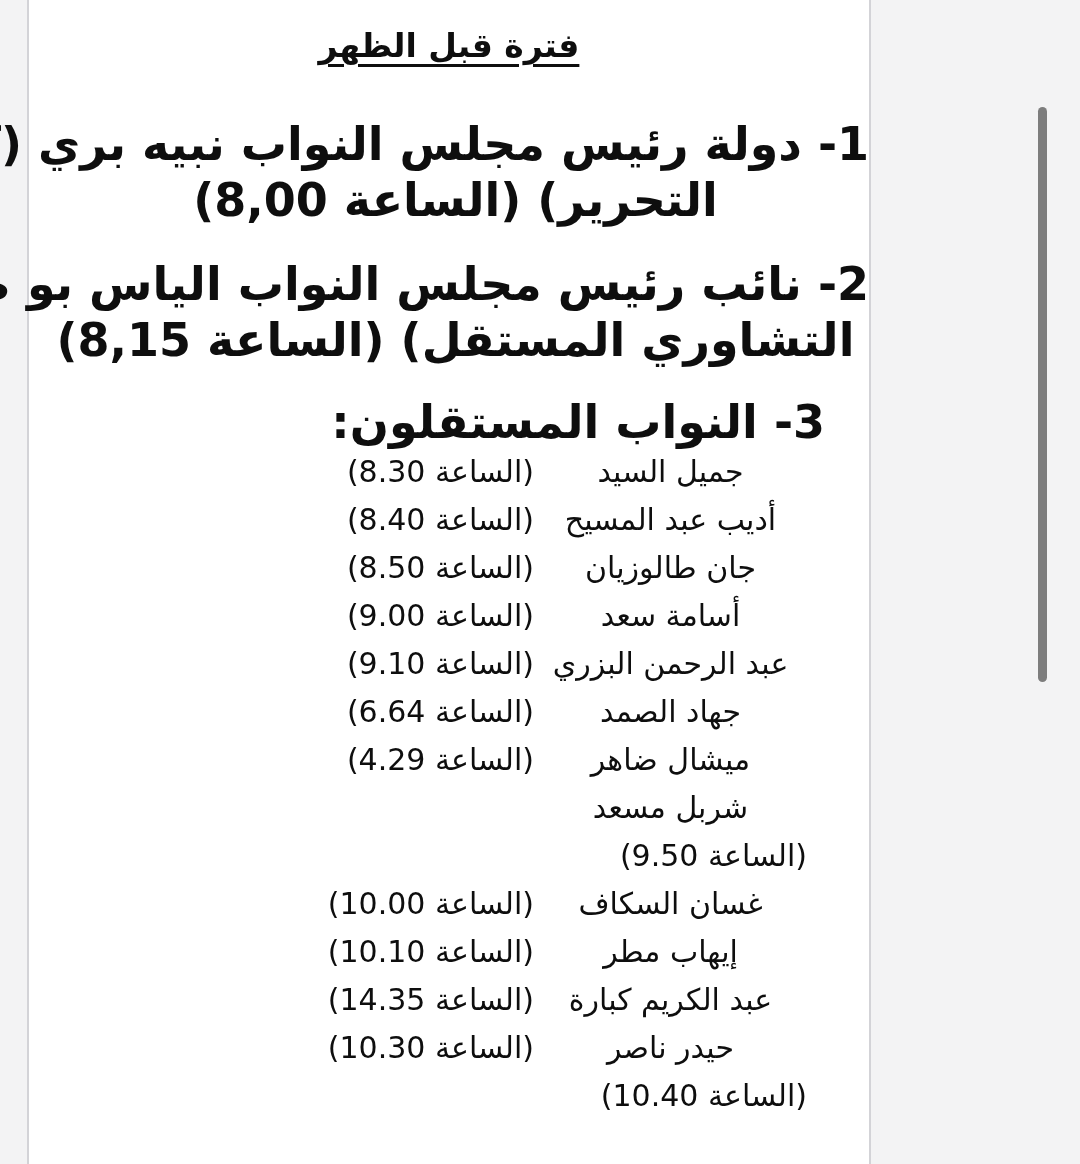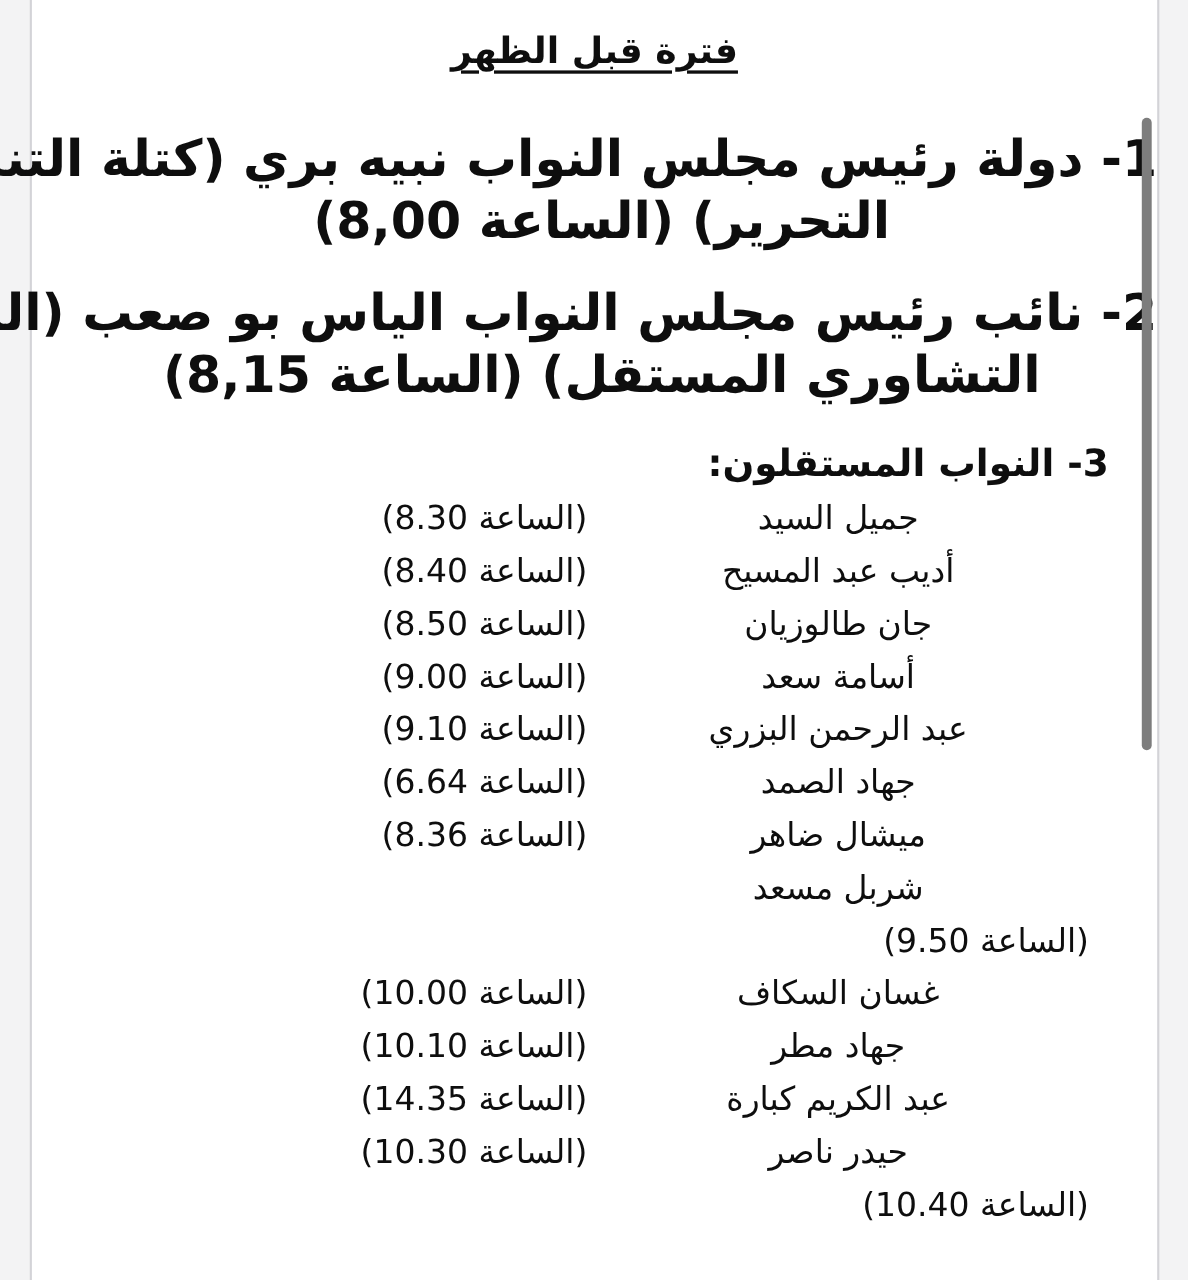--- a/index.html
+++ b/index.html
@@ -8,21 +8,21 @@
     position:relative;
     background:#f3f3f4;
     font-family:"DejaVu Sans", sans-serif;
     color:#0e0e0e;
     overflow:hidden;
   }
   .page {
     position:absolute;
     top:0; bottom:0;
     left:27px;
-    width:1027px;
+    width:844px;
     background:#ffffff;
     border-left:2px solid #d3d3d7;
     border-right:2px solid #d3d3d7;
     direction:rtl;
   }
   .scroll-thumb {
     position:absolute;
     left:1038px;
     top:107px;
     width:9px;
@@ -51,21 +51,21 @@
     margin-left:13px;
   }
   .agenda-item-1 { margin-top:38px; }
   .agenda-item-2 { margin-top:28px; }
   .agenda-line { white-space:nowrap; }
   .section-heading {
     margin-top:28px;
     text-align:right;
     padding-right:44px;
     font-weight:bold;
-    font-size:34px;
+    font-size:46px;
     line-height:52px;
     white-space:nowrap;
   }
   .schedule-list {
     padding-right:62px;
     padding-left:155px;
   }
   .schedule-row {
     display:grid;
     grid-template-columns:1fr 350px;
@@ -129,38 +129,38 @@
         <div class="appointment-time">(الساعة 9.10)</div>
       </div>
 
       <div class="schedule-row">
         <div class="deputy-name">جهاد الصمد</div>
         <div class="appointment-time">(الساعة 6.64)</div>
       </div>
 
       <div class="schedule-row">
         <div class="deputy-name">ميشال ضاهر</div>
-        <div class="appointment-time">(الساعة 8.36)</div>
+        <div class="appointment-time">(الساعة 4.29)</div>
       </div>
 
       <div class="schedule-row">
         <div class="deputy-name">شربل مسعد</div>
       </div>
 
       <div class="schedule-row">
         <div class="appointment-time">(الساعة 9.50)</div>
       </div>
 
       <div class="schedule-row">
         <div class="deputy-name">غسان السكاف</div>
         <div class="appointment-time">(الساعة 10.00)</div>
       </div>
 
       <div class="schedule-row">
-        <div class="deputy-name">جهاد مطر</div>
+        <div class="deputy-name">إيهاب مطر</div>
         <div class="appointment-time">(الساعة 10.10)</div>
       </div>
 
       <div class="schedule-row">
         <div class="deputy-name">عبد الكريم كبارة</div>
         <div class="appointment-time">(الساعة 14.35)</div>
       </div>
 
       <div class="schedule-row">
         <div class="deputy-name">حيدر ناصر</div>

